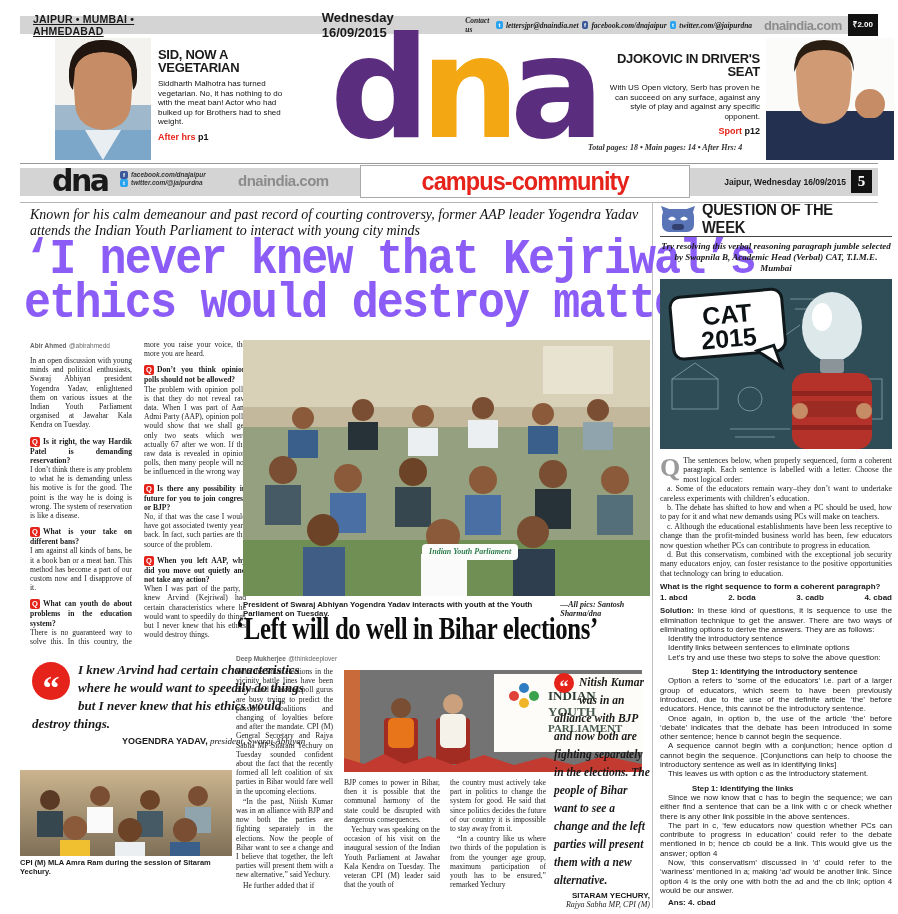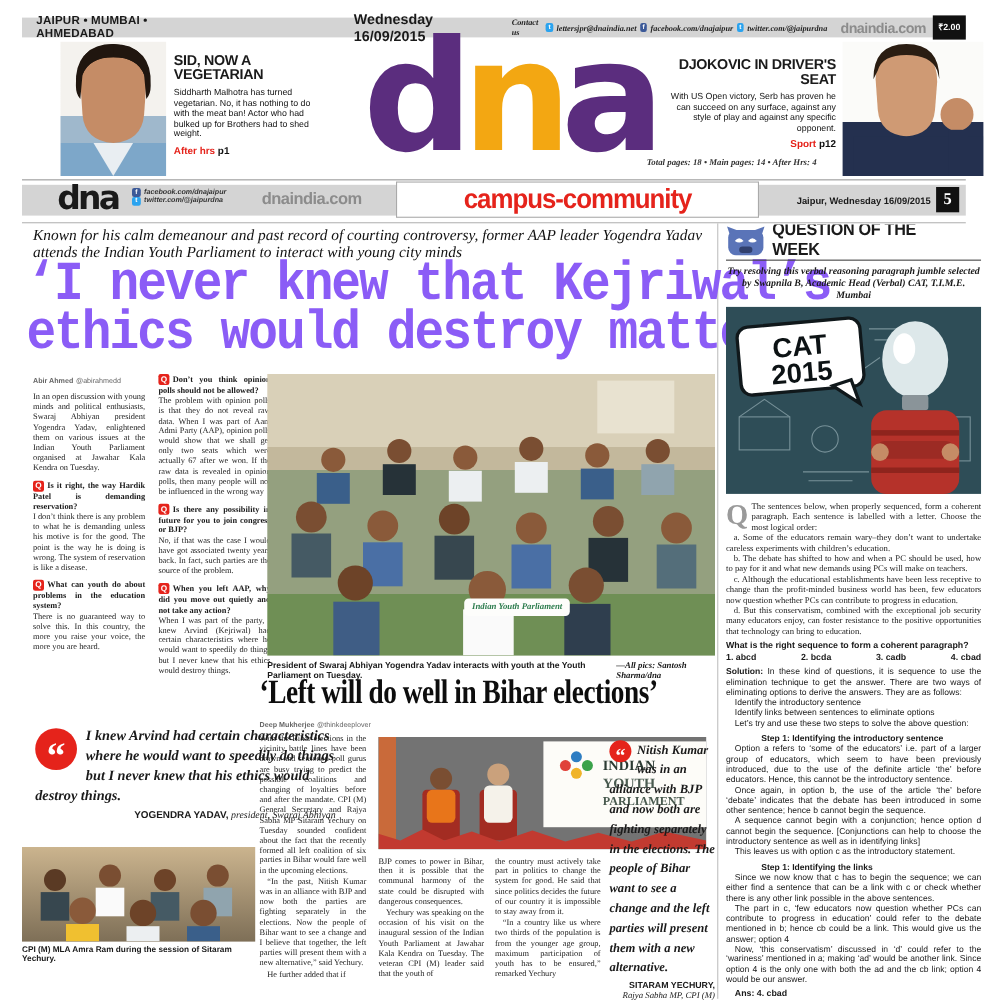--- a/index.html
+++ b/index.html
@@ -4,21 +4,21 @@
 <style>
   * { margin:0; padding:0; box-sizing:border-box; }
   html,body { background:#fff; }
   body { width:898px; height:914px; position:relative; overflow:hidden;
          font-family:"Liberation Serif", serif; color:#1a1a1a; }
   .abs { position:absolute; }
 
   
   .topbar { top:16px; left:20px; width:858px; height:18px; background:#d4d4d4;
             display:flex; align-items:center; font-family:"Liberation Sans",sans-serif; }
-  .topbar .cities { font-weight:bold; font-size:10.5px; margin-left:13px; letter-spacing:.2px; }
+  .topbar .cities { font-weight:bold; font-size:10.5px; margin-left:13px; letter-spacing:.2px;text-decoration:underline; }
   .topbar .date   { font-weight:bold; font-size:13px; margin-left:128px; }
   .topbar .contact{ font-family:"Liberation Serif",serif; font-style:italic; font-weight:bold;
                     font-size:7.5px; margin-left:14px; color:#222; display:flex; align-items:center; gap:3px;}
   .mini-ic { display:inline-block; width:8px; height:8px; border-radius:2px; color:#fff;
              font:bold 6px/8px "Liberation Sans",sans-serif; text-align:center; font-style:normal;}
   .ic-f { background:#3b5998; } .ic-t { background:#2aa3ef; }
   .topbar .site { font-weight:bold; font-size:13px; color:#8c8c8c; margin-left:12px; letter-spacing:-.5px;}
   .pricebox { background:#111; color:#fff; font:bold 8px/14px "Liberation Sans",sans-serif;
               padding:4px 5px; margin-left:6px; }
 
@@ -219,20 +219,24 @@
   <div>ethics would destroy matters’</div>
 </div>
 
 <div class="abs qa-cols">
   <div class="byline"><span style="font-weight:bold">Abir Ahmed</span> <span>@abirahmedd</span></div>
   <div class="intro">In an open discussion with young minds and political enthusiasts, Swaraj Abhiyan president Yogendra Yadav, enlightened them on various issues at the Indian Youth Parliament organised at Jawahar Kala Kendra on Tuesday.</div>
 
   <div class="qa-item">
     <div><span class="qbadge">Q</span><span class="qtext">Is it right, the way Hardik Patel is demanding reservation?</span></div>
     <div>I don’t think there is any problem to what he is demanding unless his motive is for the good. The point is the way he is doing is wrong. The system of reservation is like a disease.</div>
+  </div>
+  <div class="qa-item">
+    <div><span class="qbadge">Q</span><span class="qtext">What is your take on different bans?</span></div>
+    <div>I am against all kinds of bans, be it a book ban or a meat ban. This method has become a part of our custom now and I disapprove of it.</div>
   </div>
   <div class="qa-item">
     <div><span class="qbadge">Q</span><span class="qtext">What can youth do about problems in the education system?</span></div>
     <div>There is no guaranteed way to solve this. In this country, the more you raise your voice, the more you are heard.</div>
   </div>
   <div class="qa-item">
     <div><span class="qbadge">Q</span><span class="qtext">Don’t you think opinion polls should not be allowed?</span></div>
     <div>The problem with opinion polls is that they do not reveal raw data. When I was part of Aam Admi Party (AAP), opinion polls would show that we shall get only two seats which were actually 67 after we won. If the raw data is revealed in opinion polls, then many people will not be influenced in the wrong way</div>
   </div>
   <div class="qa-item">

